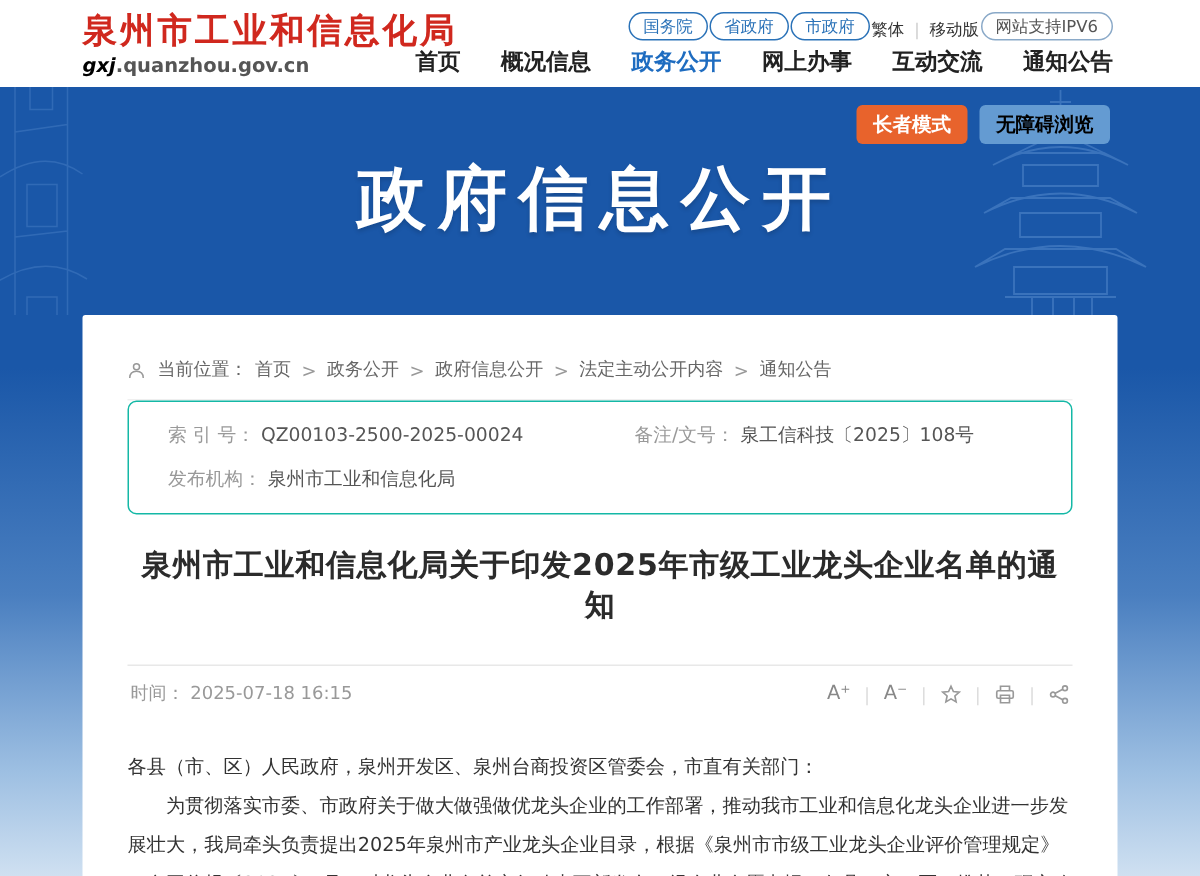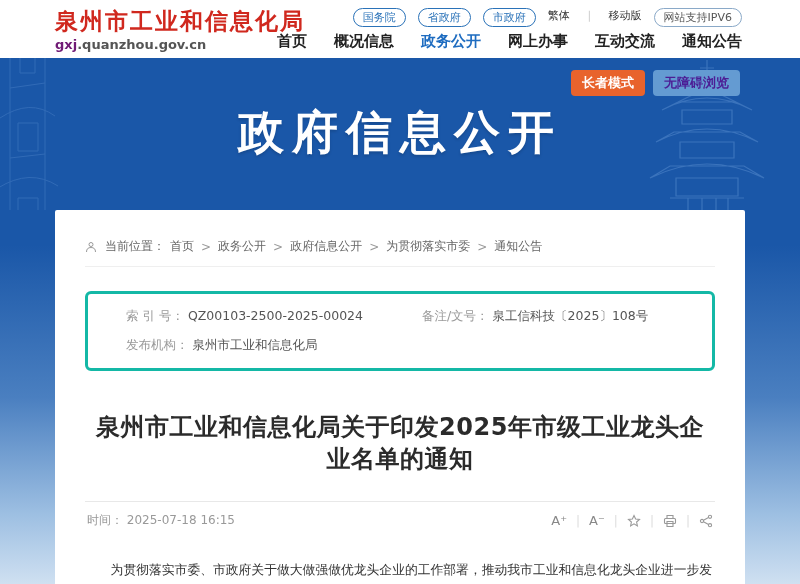--- a/index.html
+++ b/index.html
@@ -10,25 +10,25 @@
     position: relative;
   }
 
   
   .site-header {
     position: relative; height: 58px; background: #ffffff; z-index: 5;
   }
   .logo-block { position: absolute; left: 55px; top: 8px; }
   .site-name { color: #d0281e; font-size: 23px; font-weight: bold; letter-spacing: 2px; line-height: 1.2; }
   .site-url { font-size: 13px; font-weight: bold; color: #555; margin-top: 1px; }
-  .site-url .red { color: #701a75; }
+  .site-url .red { color: #000000; font-style: italic; }
 
   .utility-row {
     position: absolute; right: 58px; top: 8px;
-    display: flex; align-items: flex-start; gap: 12px; font-size: 11px; color: #333;
+    display: flex; align-items: flex-end; gap: 1px; font-size: 11px; color: #333;
   }
   .pill {
     display: inline-block; border: 1px solid #2a72b8; color: #2a72b8;
     border-radius: 10px; padding: 1px 9px; font-size: 11px; cursor: pointer; background: #fff;
   }
   .pill.gray { border-color: #8aa9c8; color: #555; }
   .util-sep { color: #bbb; margin: 0 2px; }
 
   .main-nav {
     position: absolute; right: 58px; bottom: 7px;
@@ -43,21 +43,21 @@
     text-align: center; color: #ffffff; font-size: 46px; font-weight: bold;
     letter-spacing: 8px; padding-top: 44px; position: relative; z-index: 2;
     text-shadow: 0 2px 3px rgba(0,0,0,0.15);
   }
   .banner-buttons { position: absolute; top: 12px; right: 60px; display: flex; gap: 8px; z-index: 3; }
   .btn-elder {
     background: #e8632c; color: #fff; font-size: 13px; font-weight: bold;
     border: none; border-radius: 4px; padding: 4px 11px; cursor: pointer;
   }
   .btn-accessible {
-    background: #649bd2; color: #4c1d95; font-size: 13px; font-weight: bold;
+    background: #649bd2; color: #000000; font-size: 13px; font-weight: bold;
     border: none; border-radius: 4px; padding: 4px 11px; cursor: pointer;
   }
   .watermark { position: absolute; opacity: 0.5; z-index: 1; }
   .wm-right { right: 18px; bottom: -8px; }
   .wm-left { left: -10px; top: -30px; opacity: 0.35; }
 
   
   .content-card {
     width: 690px; margin: 0 auto; background: #ffffff;
     min-height: 356px; border-radius: 2px; padding: 0 30px 30px 30px; position: relative; z-index: 4;
@@ -65,29 +65,29 @@
   .breadcrumb {
     display: flex; align-items: center; gap: 5px;
     font-size: 12px; color: #666; padding: 28px 0 11px 0;
     border-bottom: 1px solid #efefef;
   }
   .breadcrumb .crumb { color: #666; cursor: pointer; text-decoration: none; }
   .breadcrumb .sep { color: #999; margin: 0 2px; }
   .bc-icon { display: inline-flex; margin-right: 3px; }
 
   .meta-box {
-    margin-top: 24px; border: 3px solid #14b8a6; border-radius: 6px;
-    padding: 14px 38px; display: grid; grid-template-columns: 1.08fr 0.92fr;
+    margin-top: 0; border: 1px solid #14b8a6; border-radius: 6px;
+    padding: 14px 26px; display: grid; grid-template-columns: 1.08fr 0.92fr;
     row-gap: 12px; font-size: 12.5px;
   }
   .meta-label { color: #999; }
   .meta-value { color: #555; }
 
   .article-title {
-    margin-top: 40px; text-align: center; font-size: 24px; font-weight: bold;
+    margin-top: 20px; text-align: center; font-size: 20px; font-weight: bold;
     color: #2b2b2b; letter-spacing: 0.5px;
   }
   .title-divider { border: none; border-top: 1px solid #e8e8e8; margin-top: 26px; }
 
   .time-row {
     display: flex; justify-content: space-between; align-items: center;
     padding: 10px 2px; font-size: 12px; color: #999; gap: 28px;
   }
   .tool-icons { display: flex; align-items: center; gap: 9px; color: #999; }
   .tool-icons .divider { color: #ddd; }
@@ -157,21 +157,21 @@
           <path d="M1.5 11 Q1.5 6.5 6 6.5 Q10.5 6.5 10.5 11"></path>
         </svg>
     </span>
     <span>当前位置：</span>
     <a class="crumb">首页</a>
     <span class="sep">&gt;</span>
     <a class="crumb">政务公开</a>
     <span class="sep">&gt;</span>
     <a class="crumb">政府信息公开</a>
     <span class="sep">&gt;</span>
-    <a class="crumb">为贯彻落实市委</a>
+    <a class="crumb">法定主动公开内容</a>
     <span class="sep">&gt;</span>
     <a class="crumb">通知公告</a>
   </div>
 
   <div class="meta-box">
     <div>
       <span class="meta-label">索 引 号：</span>
       <span class="meta-value">QZ00103-2500-2025-00024</span>
     </div>
     <div>
@@ -217,16 +217,17 @@
             <circle cx="3" cy="7" r="1.6"></circle>
             <circle cx="11" cy="2.8" r="1.6"></circle>
             <circle cx="11" cy="11.2" r="1.6"></circle>
             <path d="M4.5 6.2 L9.5 3.5 M4.5 7.8 L9.5 10.5"></path>
           </svg>
       </span>
     </div>
   </div>
 
   <article class="article-body">
+    <p>各县（市、区）人民政府，泉州开发区、泉州台商投资区管委会，市直有关部门：</p>
     <p class="indent">为贯彻落实市委、市政府关于做大做强做优龙头企业的工作部署，推动我市工业和信息化龙头企业进一步发展壮大，我局牵头负责提出2025年泉州市产业龙头企业目录，根据《泉州市市级工业龙头企业评价管理规定》（泉工信规〔2024〕4号）对龙头企业名单实行动态更新发布，经企业自愿申报、各县（市、区）推荐，研究确认泉州海天材料科技股份有限公司等423家企业为我市2025年工业龙头企业，现将《2025年泉州市级工业龙头企业名单》印发给你们，请认真贯彻落实好各级相关政策措施，加强对市级产业龙头企业的服务指导，推进我市龙头企业做大做强。</p>
   </article>
 
 </main>
 
 </body></html>

